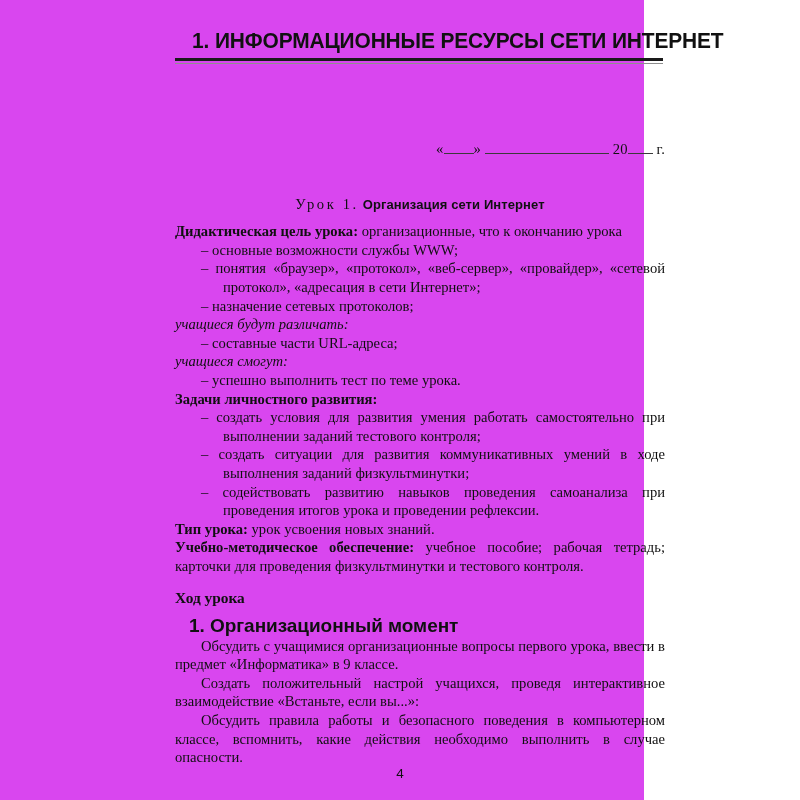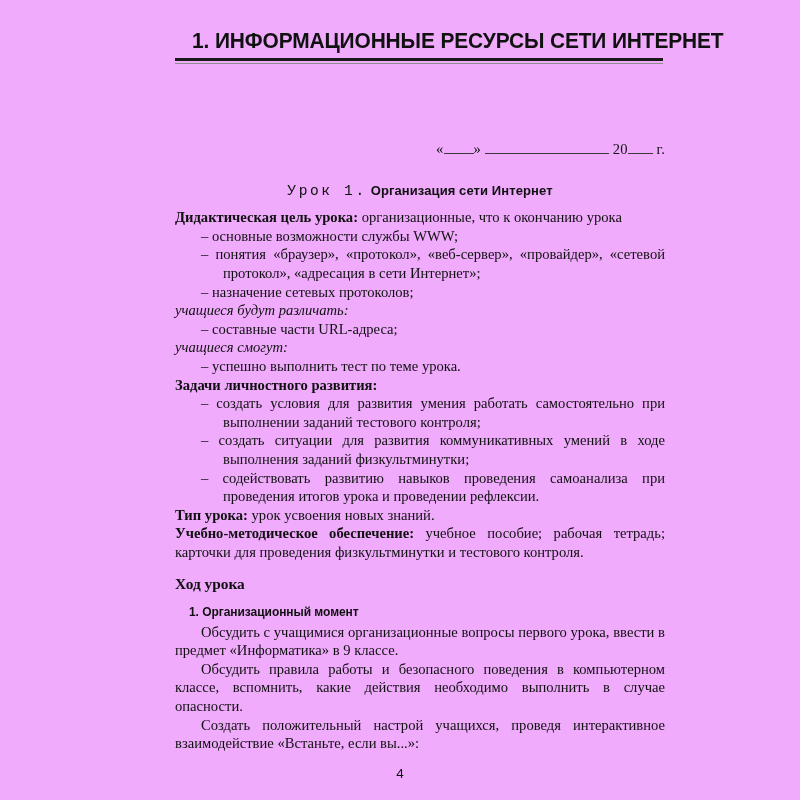--- a/index.html
+++ b/index.html
@@ -12,24 +12,24 @@
     width: 800px;
     height: 800px;
     overflow: hidden;
     font-family: "Liberation Serif", "DejaVu Serif", serif;
     color: #101010;
     -webkit-font-smoothing: antialiased;
   }
 
   .page {
     position: relative;
-    width: 800px;
+    width: 644px;
     height: 800px;
     box-sizing: border-box;
-    background: #f0abfc;
+    background: #d946ef;
   }
 
   
   .chapter-head {
     position: absolute;
     left: 175px;
     top: 28px;
     width: 488px;
   }
   .chapter-title {
@@ -62,41 +62,41 @@
     top: 140px;
     width: 490px;
     font-size: 14.6px;
     line-height: 18.6px;
   }
 
   .date-line {
     text-align: right;
     font-size: 14.6px;
     letter-spacing: 0.2px;
-    margin: 0 0 22px 0;
+    margin: 0 0 36px 0;
     white-space: nowrap;
     color: #111;
   }
   .date-line .blank {
     display: inline-block;
     border-bottom: 1px solid #3a3a3a;
     vertical-align: baseline;
   }
   .blank-s  { width: 30px; }
   .blank-m  { width: 124px; }
   .blank-xs { width: 25px; }
 
   .lesson-head {
     text-align: center;
     margin: 0 0 8px 0;
     font-size: 15.4px;
     white-space: nowrap;
   }
   .lesson-head .lesson-word {
-    font-family: Liberation Mono, monospace;
+    font-family: Liberation Serif, serif;
     font-weight: 400;
     letter-spacing: 2.6px;
     font-size: 14.6px;
   }
   .lesson-head .lesson-name {
     font-family: "Liberation Sans", "DejaVu Sans", sans-serif;
     font-weight: 700;
     font-size: 13px;
     letter-spacing: 0.1px;
   }
@@ -121,21 +121,21 @@
   }
 
   .section-head {
     font-weight: 700;
     font-size: 15.4px;
     margin: 14px 0 9px 0;
   }
   .subsection-head {
     font-family: "Liberation Sans", "DejaVu Sans", sans-serif;
     font-weight: 700;
-    font-size: 12px;
+    font-size: 19px;
     margin: 0 0 1px 0;
     padding-left: 14px;
     letter-spacing: -0.05px;
   }
 
   
   .folio {
     position: absolute;
     left: 0;
     top: 766px;
@@ -182,20 +182,20 @@
 
     <p class="noindent"><span class="lead">Тип урока:</span><span> урок усвоения новых знаний.</span></p>
 
     <p class="noindent"><span class="lead">Учебно-методическое обеспечение:</span><span> учебное пособие; рабочая тетрадь; карточки для проведения физкультминутки и тестового контроля.</span></p>
 
     <div class="section-head">Ход урока</div>
 
     <div class="subsection-head">1. Организационный момент</div>
 
     <p class="indent">Обсудить с учащимися организационные вопросы первого урока, ввести в предмет «Информатика» в 9 классе.</p>
+    <p class="indent">Создать положительный настрой учащихся, проведя интерактивное взаимодействие «Встаньте, если вы...»:</p>
     <p class="indent">Обсудить правила работы и безопасного поведения в компьютерном классе, вспомнить, какие действия необходимо выполнить в случае опасности.</p>
-    <p class="indent">Создать положительный настрой учащихся, проведя интерактивное взаимодействие «Встаньте, если вы...»:</p>
 
   </div>
 
   <div class="folio">4</div>
 
 </div>
 
 </body></html>

